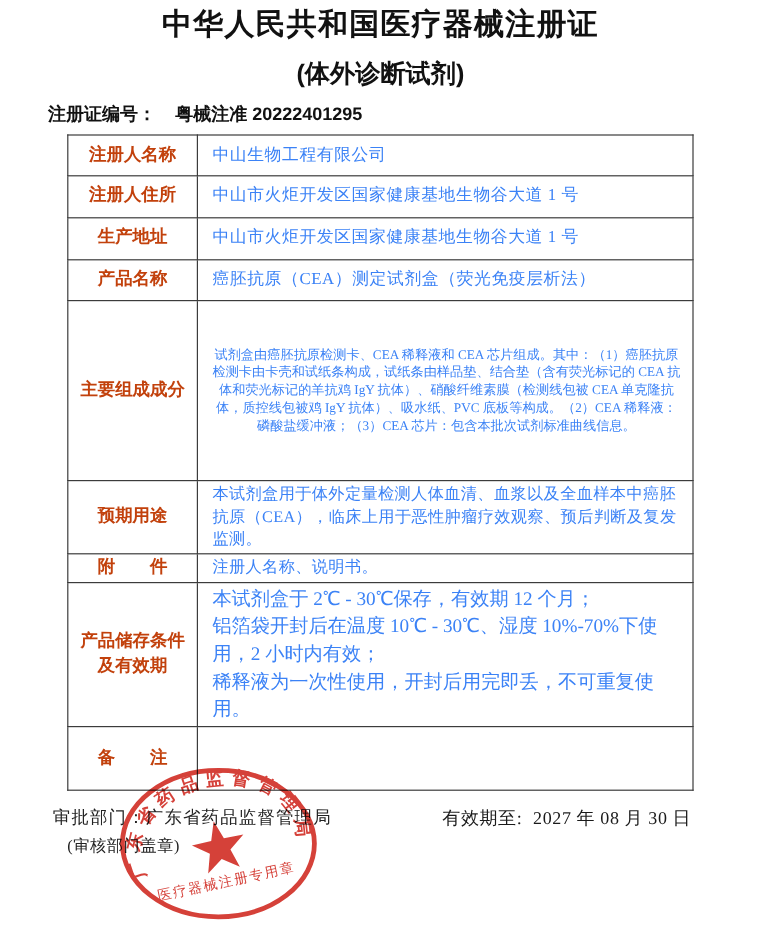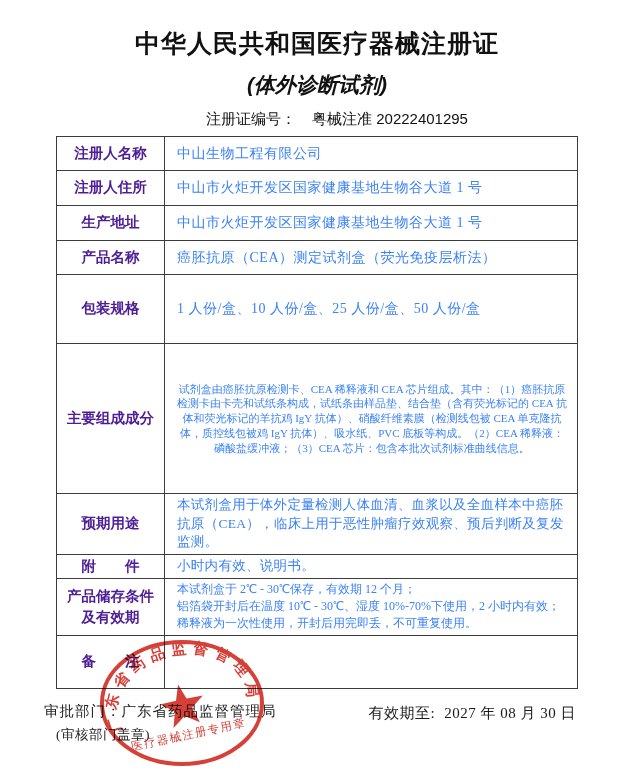--- a/index.html
+++ b/index.html
@@ -5,54 +5,54 @@
   html,body{margin:0;padding:0;background:#ffffff;}
   .page{
     position:relative;
     width:634px;height:771px;
     background:#ffffff;
     font-family:"Liberation Serif",serif;
     color:#1c1c1c;
     overflow:hidden;
   }
   .title{
-    padding-top:27px;text-align:center;
+    padding-top:3px;text-align:center;
     font-family:"Liberation Sans",sans-serif;
     font-weight:bold;font-size:25px;letter-spacing:1px;color:#111;
   }
   .subtitle{
     margin-top:11px;text-align:center;
     font-family:"Liberation Sans",sans-serif;
-    font-weight:bold;font-size:21px;color:#111;font-style:italic;
+    font-weight:bold;font-size:21px;color:#111;
   }
   .regline{
-    margin-top:11px;text-align:center;
+    margin-top:11px;text-align:left;
     font-family:"Liberation Sans",sans-serif;
-    font-weight:normal;font-size:15px;color:#111;margin-left:40px;
+    font-weight:bold;font-size:15px;color:#111;margin-left:40px;
   }
   .regline .gap{display:inline-block;width:16px;}
   table.cert{
     border-collapse:collapse;
     margin:7px auto 0 auto;
     width:522px;table-layout:fixed;
   }
   table.cert td{border:1px solid #3c3c3c;vertical-align:middle;}
   td.lbl{
     width:103px;text-align:center;
     font-family:"Liberation Sans",sans-serif;
     font-weight:bold;font-size:14.5px;
-    padding:0 2px;white-space:pre-line;line-height:1.45;color:#4c1d95;
+    padding:0 2px;white-space:pre-line;line-height:1.45;color:#c2410c;
   }
   td.val{
     padding:2px 10px 2px 12px;
     font-size:14px;letter-spacing:0.5px;line-height:1.4;color:#3b82f6;
   }
   td.val.small{font-size:11px;letter-spacing:0;line-height:1.34;text-align:center;}
   td.val.mid{font-size:13.5px;letter-spacing:0.3px;line-height:1.38;}
-  td.val.cond{font-size:12px;letter-spacing:0;line-height:1.45;white-space:pre-line;margin-left:12px;}
+  td.val.cond{font-size:16px;letter-spacing:0;line-height:1.45;white-space:pre-line;margin-left:12px;}
   .r0{height:34px}.r1{height:35px}.r2{height:35px}.r3{height:34px}
   .r4{height:69px}.r5{height:150px}.r6{height:57px}.r7{height:22px}
   .r8{height:55px}.r9{height:36px}.r10{height:53px}
   .footer{
     display:flex;justify-content:space-between;
     margin-top:13px;padding-left:44px;padding-right:58px;
   }
   .dept-line{font-size:14.5px;letter-spacing:1px;color:#222;}
   .dept-note{margin-top:5px;margin-left:12px;font-size:13.5px;letter-spacing:0.5px;color:#222;}
   .dates{font-size:15px;line-height:23.5px;letter-spacing:0.5px;color:#1a1a1a;}
@@ -85,35 +85,31 @@
         <td class="val">中山市火炬开发区国家健康基地生物谷大道 1 号</td>
       </tr>
       <tr class="r2">
         <td class="lbl">生产地址</td>
         <td class="val">中山市火炬开发区国家健康基地生物谷大道 1 号</td>
       </tr>
       <tr class="r3">
         <td class="lbl">产品名称</td>
         <td class="val">癌胚抗原（CEA）测定试剂盒（荧光免疫层析法）</td>
       </tr>
-      <tr class="r4">
-        <td class="lbl">包装规格</td>
-        <td class="val">1 人份/盒、10 人份/盒、25 人份/盒、50 人份/盒</td>
-      </tr>
       <tr class="r5">
         <td class="lbl">主要组成成分</td>
         <td class="val small">试剂盒由癌胚抗原检测卡、CEA 稀释液和 CEA 芯片组成。其中：（1）癌胚抗原检测卡由卡壳和试纸条构成，试纸条由样品垫、结合垫（含有荧光标记的 CEA 抗体和荧光标记的羊抗鸡 IgY 抗体）、硝酸纤维素膜（检测线包被 CEA 单克隆抗体，质控线包被鸡 IgY 抗体）、吸水纸、PVC 底板等构成。（2）CEA 稀释液：磷酸盐缓冲液；（3）CEA 芯片：包含本批次试剂标准曲线信息。</td>
       </tr>
       <tr class="r6">
         <td class="lbl">预期用途</td>
         <td class="val mid">本试剂盒用于体外定量检测人体血清、血浆以及全血样本中癌胚抗原（CEA），临床上用于恶性肿瘤疗效观察、预后判断及复发监测。</td>
       </tr>
       <tr class="r7">
         <td class="lbl">附　　件</td>
-        <td class="val mid">小时内有效、说明书。</td>
+        <td class="val mid">注册人名称、说明书。</td>
       </tr>
       <tr class="r8">
         <td class="lbl">产品储存条件
 及有效期</td>
         <td class="val cond">本试剂盒于 2℃ - 30℃保存，有效期 12 个月；
 铝箔袋开封后在温度 10℃ - 30℃、湿度 10%-70%下使用，2 小时内有效；
 稀释液为一次性使用，开封后用完即丢，不可重复使用。</td>
       </tr>
       <tr class="r10">
         <td class="lbl">备　　注</td>

